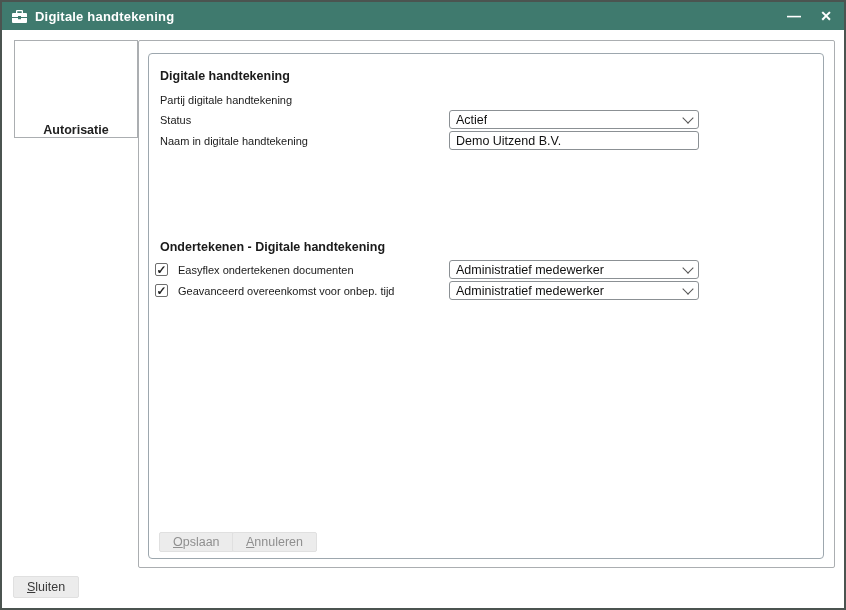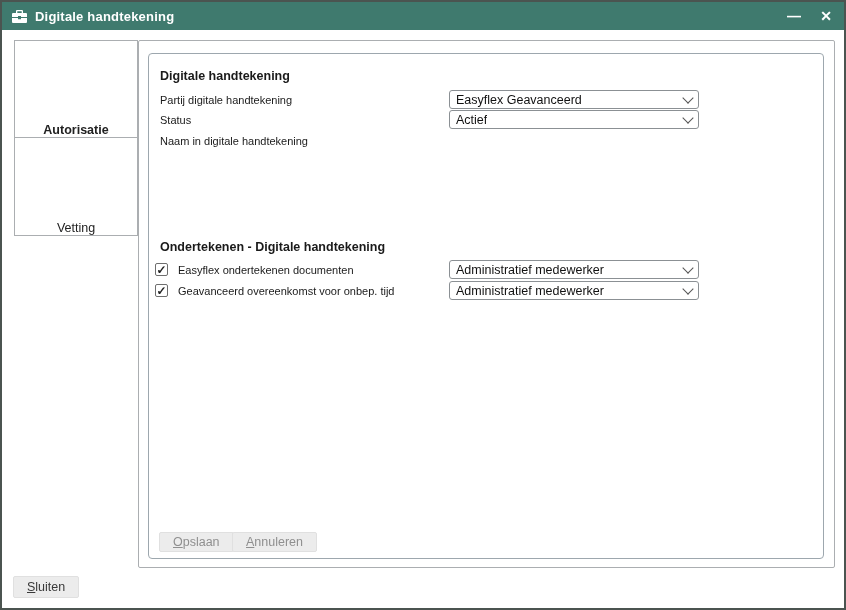--- a/index.html
+++ b/index.html
@@ -117,42 +117,36 @@
     <span class="tb-title">Digitale handtekening</span>
     <div class="tb-controls">
       <span class="tb-btn">—</span>
       <span class="tb-btn">✕</span>
     </div>
   </div>
 
   <div class="tab tab-1">
     <span>Autorisatie</span>
   </div>
-  <div class="tab tab-2">
-    <span>Vetting</span>
-  </div>
 
   <div class="outer-box"></div>
   <div class="panel"></div>
 
   <div id="sec1-title" class="sec-title">Digitale handtekening</div>
 
   <div id="row1-label" class="flabel">Partij digitale handtekening</div>
-  <div id="row1-ctl" class="ctl">
-    <span class="ctl-value">Easyflex Geavanceerd</span>
-    <span class="chev"></span>
-  </div>
 
   <div id="row2-label" class="flabel">Status</div>
   <div id="row2-ctl" class="ctl">
     <span class="ctl-value">Actief</span>
     <span class="chev"></span>
   </div>
 
   <div id="row3-label" class="flabel">Naam in digitale handtekening</div>
+  <input id="row3-ctl" class="ctl" type="text" value="Demo Uitzend B.V." style="">
 
   <div id="sec2-title" class="sec-title">Ondertekenen - Digitale handtekening</div>
 
   <div id="cbrow1-box" class="cb">
     <span>✓</span>
   </div>
   <div id="cbrow1-label" class="flabel cb-label">Easyflex ondertekenen documenten</div>
   <div id="cbrow1-ctl" class="ctl">
     <span class="ctl-value">Administratief medewerker</span>
     <span class="chev"></span>

